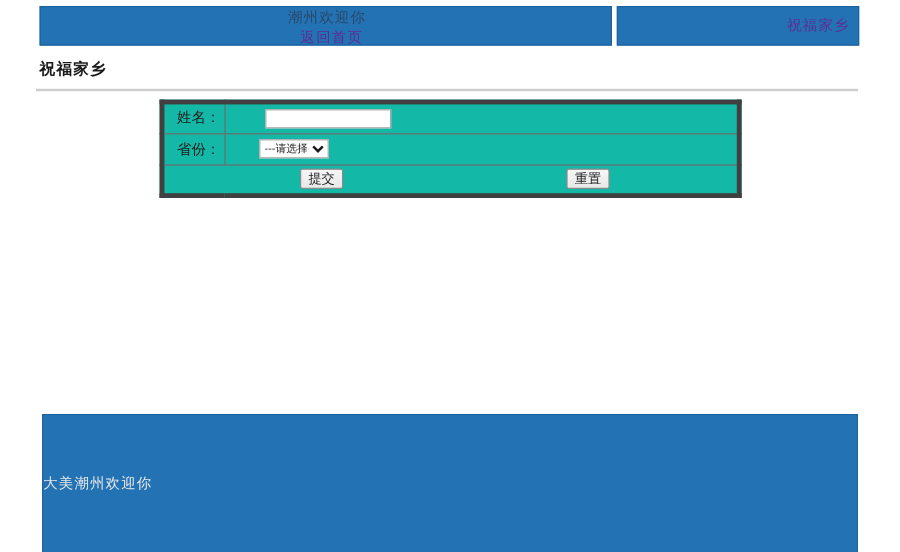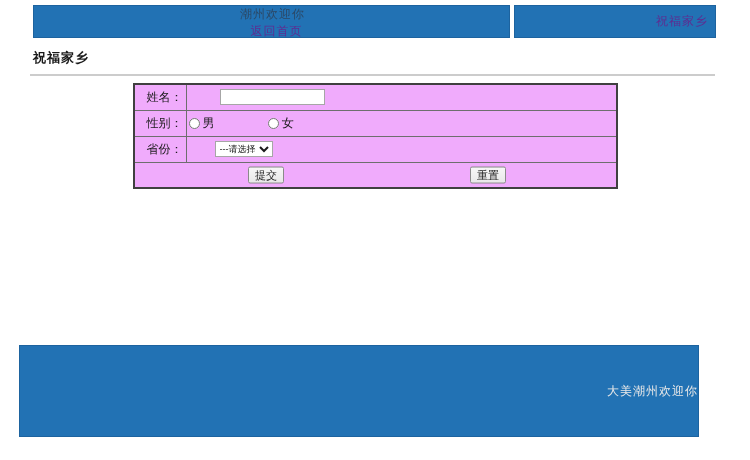--- a/index.html
+++ b/index.html
@@ -34,22 +34,22 @@
   }
   .rule {
     position: absolute; left: 30px; top: 74px; width: 685px; height: 2px;
     background: #cccccc;
   }
 
   
   .form-table {
     position: absolute; left: 133px; top: 83px; width: 485px;
     border-collapse: collapse;
-    background: #f0abfc;
-    border: 2px solid #404040;
+    background: #14b8a6;
+    border: 4px solid #404040;
     font-size: 12px; color: #1a1a1a;
   }
   .form-table td { border: 1px solid #6e6e6e; vertical-align: middle; }
   td.lbl {
     width: 52px; height: 26px;
     text-align: right; padding-right: 3px;
     white-space: nowrap;
   }
   td.fld { padding: 0; }
 
@@ -87,24 +87,24 @@
     font-size: 11px; line-height: 14px; color: #1a1a1a;
     background: linear-gradient(#f6f6f6, #e8e8e8);
     border: 1px solid #8a8a8a; border-radius: 2px;
     cursor: pointer;
   }
   .submit-btn { left: 113px; }
   .reset-btn  { left: 335px; }
 
   
   .footer {
-    position: absolute; left: 19px; top: 345px; width: 680px; height: 92px;
+    position: absolute; left: 35px; top: 345px; width: 680px; height: 116px;
     background: var(--primary-blue, #2272B4);
     border: 1px solid var(--primary-blue-edge, #1d639f);
-    display: flex; align-items: center; justify-content: flex-end;
+    display: flex; align-items: center; justify-content: flex-start;
   }
   .footer-text { color: var(--footer-text-color, #e8e8e8); font-size: 12px; letter-spacing: 1px; }
 </style>
 </head>
 <body>
 
 <div class="topbar topbar-left">
   <span class="site-title">潮州欢迎你</span>
   <a class="nav-link">返回首页</a>
 </div>
@@ -117,33 +117,20 @@
 
 <table class="form-table">
   <tbody>
       <tr>
     <td class="lbl">姓名：</td>
     <td class="fld">
       <input type="text" class="txt-input" value="" style="">
     </td>
   </tr>
   <tr>
-    <td class="lbl">性别：</td>
-    <td class="fld">
-      <span class="radio-group">
-        <input type="radio" name="gender" style="">
-        <span>男</span>
-      </span>
-      <span class="radio-group radio-female">
-        <input type="radio" name="gender" style="">
-        <span>女</span>
-      </span>
-    </td>
-  </tr>
-  <tr>
     <td class="lbl">省份：</td>
     <td class="fld">
       <select class="province-select">
         <option>---请选择---</option>
       </select>
     </td>
   </tr>
   <tr>
     <td class="btn-row" colspan="2">
       <button class="push-button submit-btn">提交</button>

